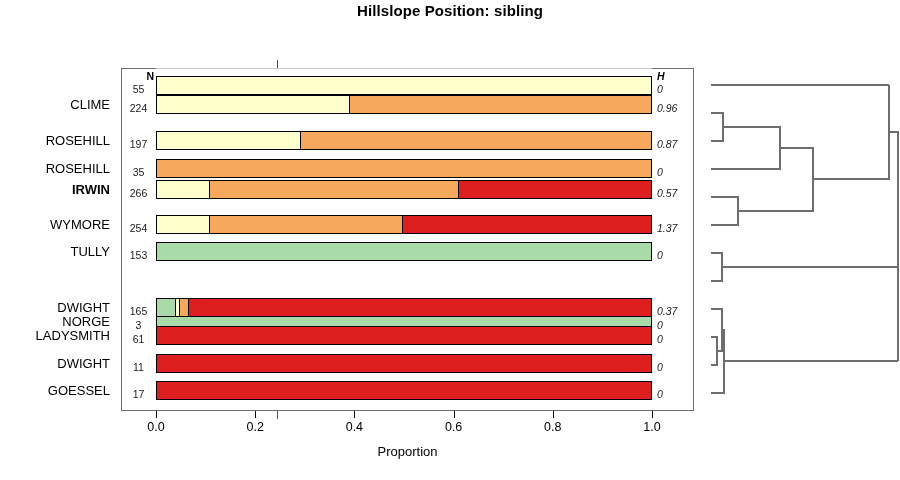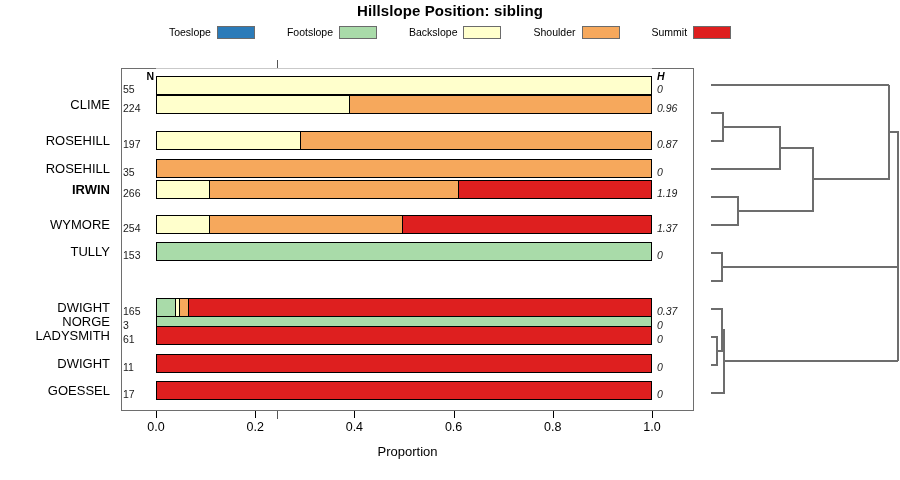--- a/index.html
+++ b/index.html
@@ -42,21 +42,21 @@
 
   
   .row{position:absolute;left:0;width:900px;height:28px;}
   .taxon{
     position:absolute;right:790px;top:0;height:28px;line-height:28px;
     font-size:13px;text-align:right;white-space:nowrap;
   }
   .taxon.bold{font-weight:bold;}
   .nval{
     position:absolute;left:123px;top:0;width:31px;height:28px;line-height:34px;
-    font-size:10.5px;text-align:left;color:#1a1a1a;
+    font-size:10.5px;text-align:center;color:#1a1a1a;
   }
   .hval{
     position:absolute;left:657px;top:0;width:36px;height:28px;line-height:34px;
     font-size:10.5px;font-style:italic;text-align:left;color:#1a1a1a;
   }
   .bar{
     position:absolute;left:156px;top:4px;width:496px;height:19px;
     border:1.6px solid #000;box-sizing:border-box;display:flex;overflow:hidden;
   }
   .seg{height:100%;box-sizing:border-box;border-right:1.6px solid #000;}
@@ -78,42 +78,20 @@
   .dendro{position:absolute;left:694px;top:60px;width:206px;height:360px;}
   .dendro svg{display:block;}
 </style>
 </head>
 <body>
 
 <div id="root">
 
   <div class="title">Hillslope Position: sibling</div>
 
-  <div class="legend" id="legend">
-      <div class="lg-item">
-        <span class="lg-lab">Toeslope</span>
-        <span class="lg-sw" style="background: rgb(43, 123, 185);"></span>
-      </div>
-      <div class="lg-item">
-        <span class="lg-lab">Footslope</span>
-        <span class="lg-sw" style="background: rgb(169, 219, 169);"></span>
-      </div>
-      <div class="lg-item">
-        <span class="lg-lab">Backslope</span>
-        <span class="lg-sw" style="background: rgb(255, 255, 204);"></span>
-      </div>
-      <div class="lg-item">
-        <span class="lg-lab">Shoulder</span>
-        <span class="lg-sw" style="background: rgb(246, 168, 92);"></span>
-      </div>
-      <div class="lg-item">
-        <span class="lg-lab">Summit</span>
-        <span class="lg-sw" style="background: rgb(222, 31, 31);"></span>
-      </div>
-    </div>
 
   <div class="panel"></div>
   <div class="panel-top-tick"></div>
   <div class="panel-bot-tick"></div>
   <div class="gridline-top"></div>
 
   <div class="hdr-n">N</div>
   <div class="hdr-h">H</div>
 
   <div id="rows">
@@ -151,21 +129,21 @@
         <div class="hval">0</div>
       </div>
       <div class="row" style="top: 176px;">
         <div class="taxon bold">IRWIN</div>
         <div class="nval">266</div>
         <div class="bar">
           <div class="seg" style="flex: 0.105 0 0px; background: rgb(255, 255, 204);"></div>
           <div class="seg" style="flex: 0.505 0 0px; background: rgb(246, 168, 92);"></div>
           <div class="seg" style="flex: 0.39 0 0px; background: rgb(222, 31, 31); border-right: 0px;"></div>
         </div>
-        <div class="hval">1.19</div>
+        <div class="hval">0.57</div>
       </div>
       <div class="row" style="top: 210.5px;">
         <div class="taxon">WYMORE</div>
         <div class="nval">254</div>
         <div class="bar">
           <div class="seg" style="flex: 0.105 0 0px; background: rgb(255, 255, 204);"></div>
           <div class="seg" style="flex: 0.39 0 0px; background: rgb(246, 168, 92);"></div>
           <div class="seg" style="flex: 0.505 0 0px; background: rgb(222, 31, 31); border-right: 0px;"></div>
         </div>
         <div class="hval">1.37</div>

